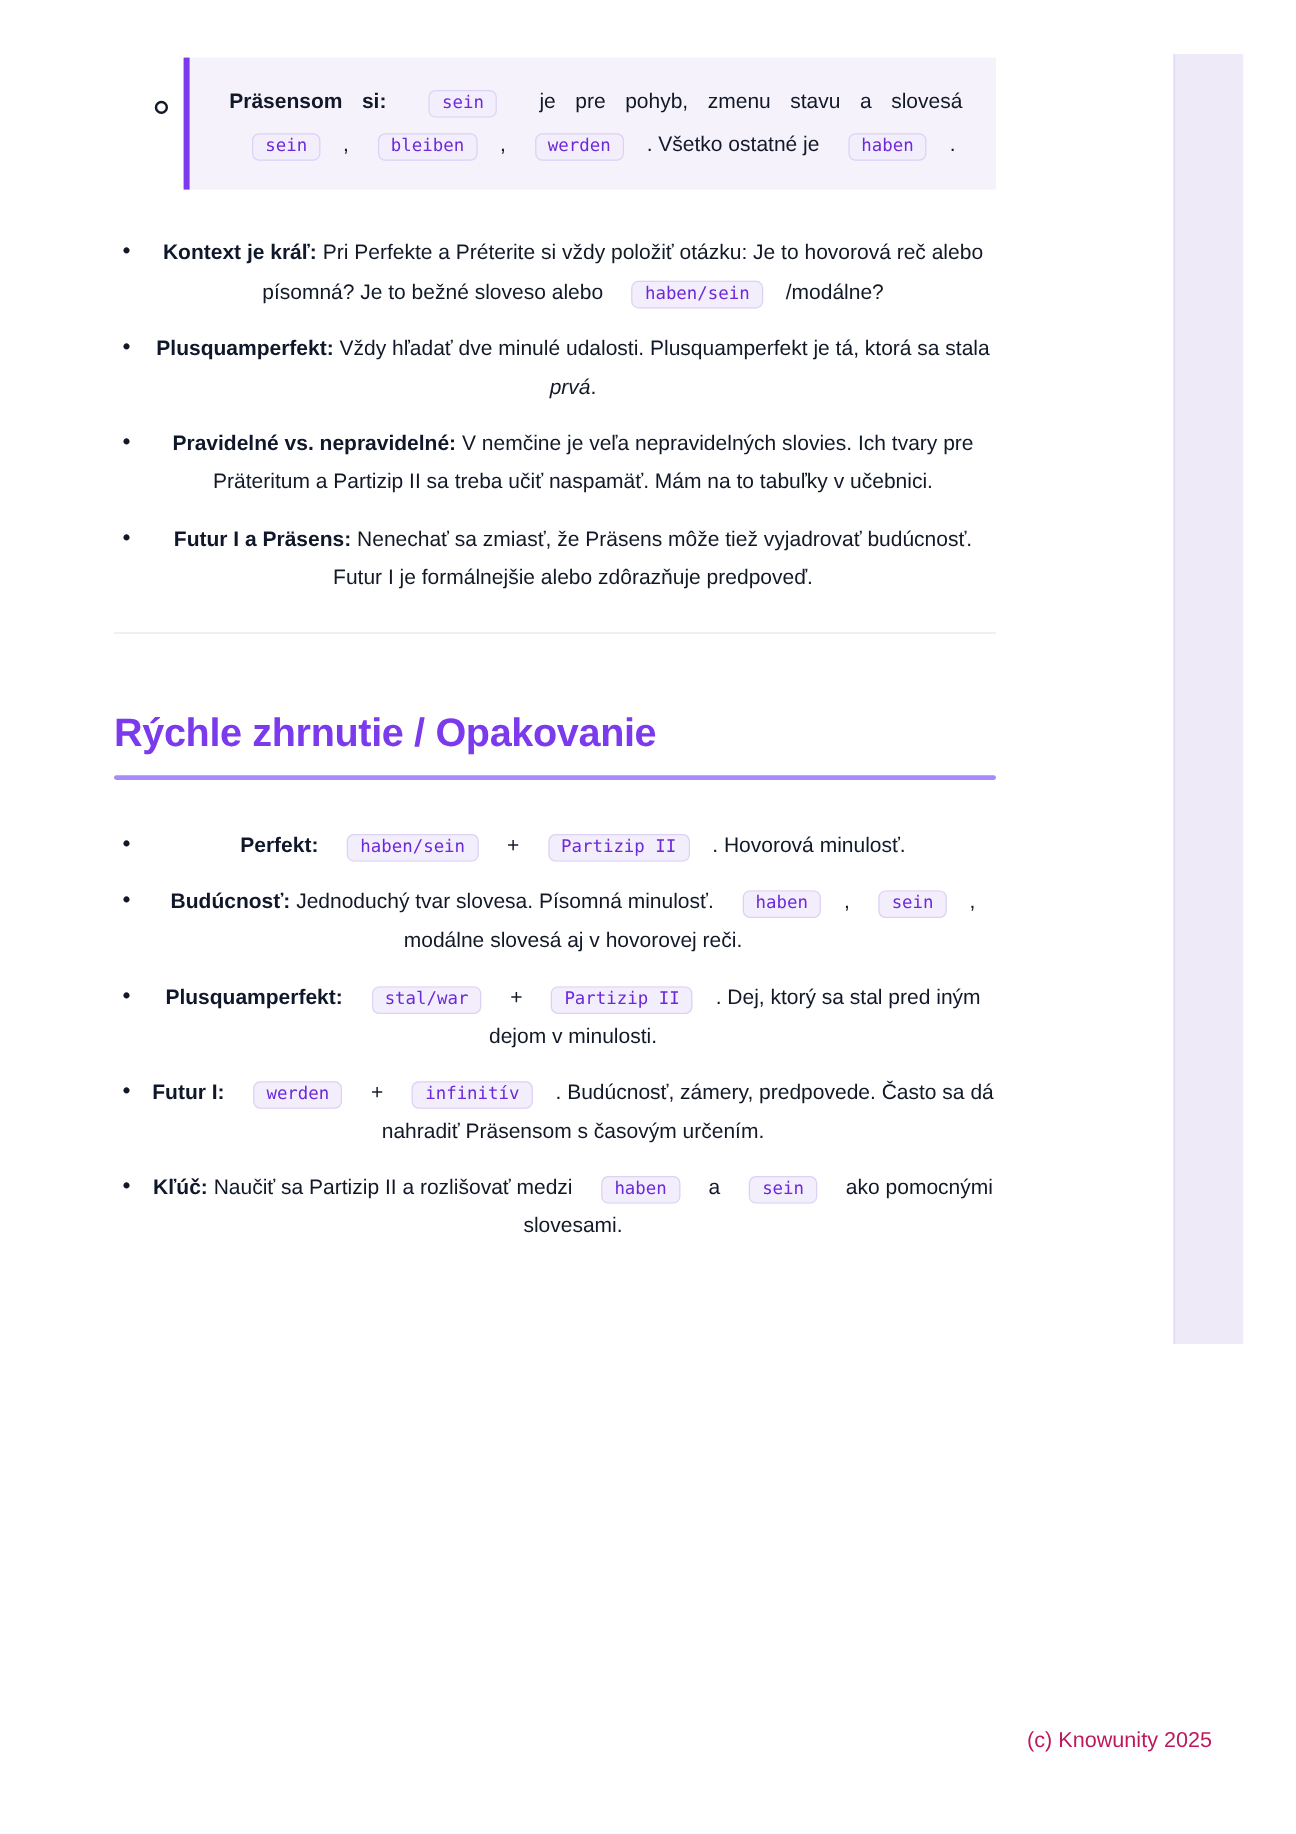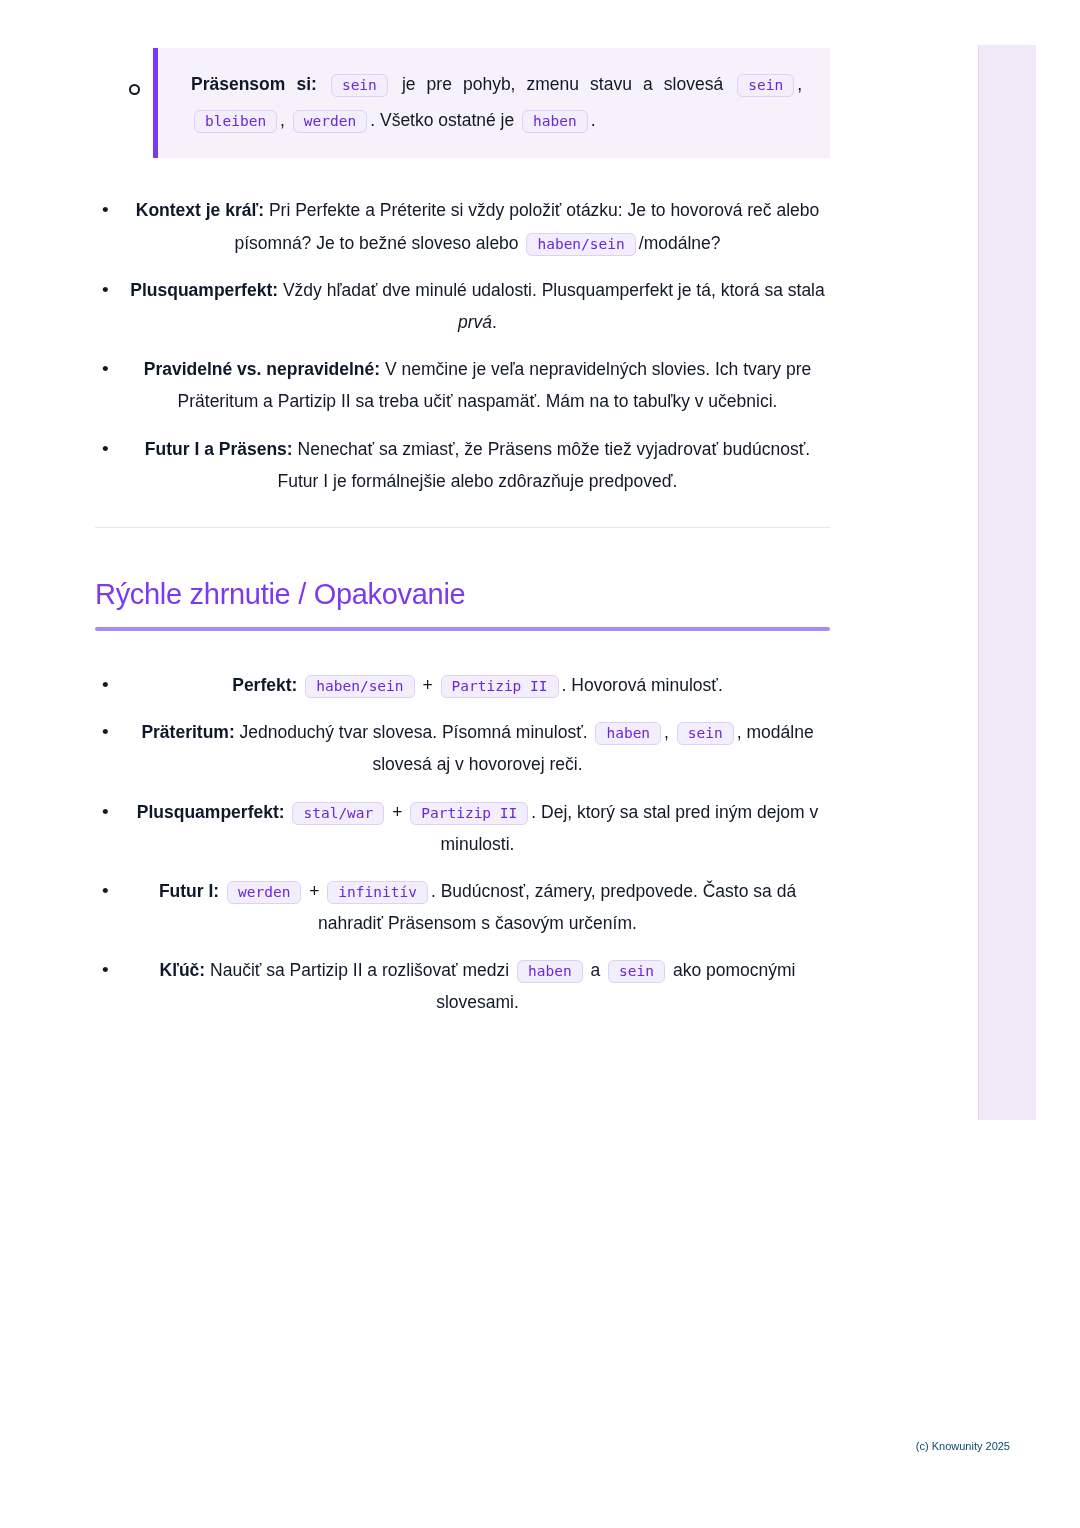--- a/index.html
+++ b/index.html
@@ -47,21 +47,21 @@
   }
   
   .chip {
     font-family:"DejaVu Sans Mono", monospace;
     font-size:14.5px;
     color:#6d28d9;
     background:#f3eefc;
     border:1px solid #ddd2f3;
     border-radius:6px;
     padding:2px 10px 3px;
-    margin:0 3px;
+    margin:0 19px;
     white-space:nowrap;
   }
   
   ul.bullets {
     list-style:none;
     margin:0; padding:0;
   }
   ul.bullets li {
     position:relative;
     padding-left:30px;
@@ -79,23 +79,23 @@
     color:#111827;
   }
   ul.bullets li strong { color:#0f172a; }
   
   hr.divider {
     border:none;
     border-top:1px solid #e5e7eb;
     margin:30px 0 0 0;
   }
   h1.section-heading {
-    margin:50px 0 16px 0;
-    font-size:29px;
-    font-weight:400;
+    margin:64px 0 16px 0;
+    font-size:33px;
+    font-weight:700;
     color:#7c3aed;
     letter-spacing:-0.3px;
   }
   .heading-underline {
     height:4px;
     background:#a78bfa;
     border-radius:2px;
     margin-bottom:38px;
   }
   
@@ -104,22 +104,22 @@
     left:978px; top:45px;
     width:57px; height:1075px;
     background:#eeeaf8;
     border-left:1px solid #ddd5f3;
   }
   
   .footer {
     position:absolute;
     top:1440px;
     right:70px;
-    font-size:11px;
-    color:#0c4a6e;
+    font-size:18px;
+    color:#be185d;
   }
 </style>
 </head>
 <body>
 
 <div class="content">
 
   <div class="callout-row">
     <span class="hollow-bullet"></span>
     <div class="callout">
@@ -134,21 +134,21 @@
     <li><strong>Futur I a Präsens:</strong> Nenechať sa zmiasť, že Präsens môže tiež vyjadrovať budúcnosť. Futur I je formálnejšie alebo zdôrazňuje predpoveď.</li>
   </ul>
 
   <hr class="divider">
 
   <h1 class="section-heading">Rýchle zhrnutie / Opakovanie</h1>
   <div class="heading-underline"></div>
 
   <ul class="bullets">
     <li><strong>Perfekt: </strong><span class="chip">haben/sein</span> + <span class="chip">Partizip II</span>. Hovorová minulosť.</li>
-    <li><strong>Präteritum:</strong> Jednoduchý tvar slovesa. Písomná minulosť. <span class="chip">haben</span>, <span class="chip">sein</span>, modálne slovesá aj v hovorovej reči.</li>
+    <li><strong>Budúcnosť:</strong> Jednoduchý tvar slovesa. Písomná minulosť. <span class="chip">haben</span>, <span class="chip">sein</span>, modálne slovesá aj v hovorovej reči.</li>
     <li><strong>Plusquamperfekt: </strong><span class="chip">stal/war</span> + <span class="chip">Partizip II</span>. Dej, ktorý sa stal pred iným dejom v minulosti.</li>
     <li><strong>Futur I: </strong><span class="chip">werden</span> + <span class="chip">infinitív</span>. Budúcnosť, zámery, predpovede. Často sa dá nahradiť Präsensom s časovým určením.</li>
     <li><strong>Kľúč:</strong> Naučiť sa Partizip II a rozlišovať medzi <span class="chip">haben</span> a <span class="chip">sein</span> ako pomocnými slovesami.</li>
   </ul>
 
 </div>
 
 <div class="right-strip"></div>
 
 <div class="footer">(c) Knowunity 2025</div>

